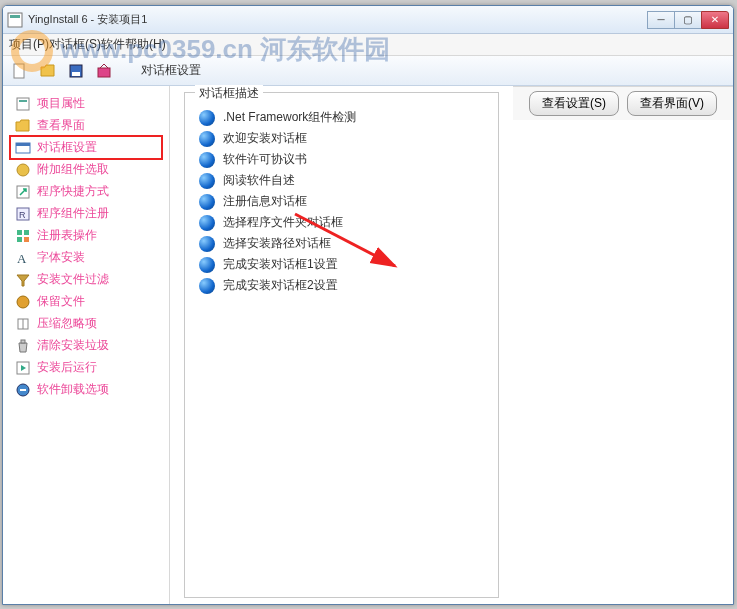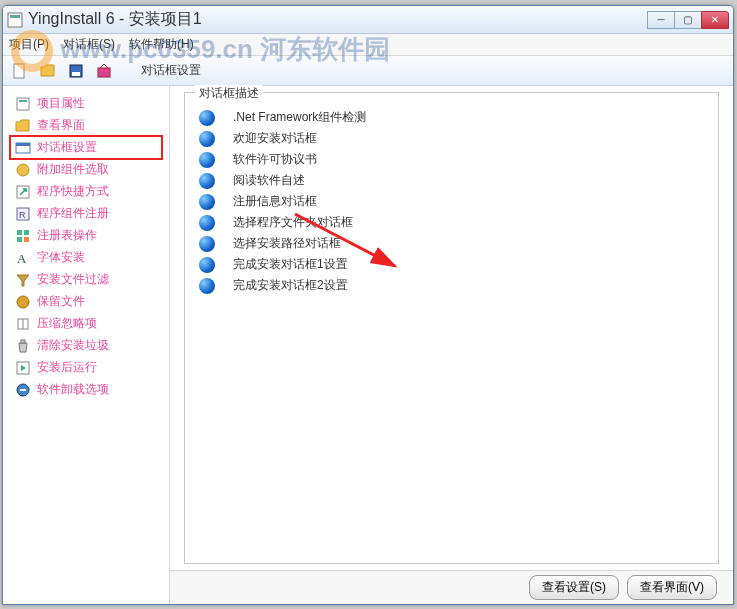--- a/index.html
+++ b/index.html
@@ -30,21 +30,21 @@
       display: flex;
       align-items: center;
       padding: 0 4px;
       border-radius: 4px 4px 0 0;
     }
     .title-icon {
       width: 16px; height: 16px;
       margin-right: 5px;
       display: inline-block;
     }
-    .title-text { flex: 1; color: #333; font-size: 16px; }
+    .title-text { flex: 1; color: #333; font-size: 11px; }
     .win-btns { display: flex; gap: 0; }
     .win-btn {
       width: 28px; height: 18px;
       border: 1px solid #8aa4c0;
       background: linear-gradient(#f2f7fc, #d6e4f2);
       display: flex; align-items: center; justify-content: center;
       font-size: 10px; color: #333;
       margin-left: -1px;
     }
     .win-btn.close {
@@ -53,21 +53,20 @@
       border-color: #a33;
       border-radius: 0 3px 0 0;
     }
     .menubar {
       height: 22px;
       background: #f6f6f6;
       border-bottom: 1px solid #d8d8d8;
       display: flex;
       align-items: center;
       padding: 0 6px;
-      gap: 14px;
       color: #333;
     }
     .toolbar {
       height: 30px;
       background: linear-gradient(#fafcfe, #e6eef8);
       border-bottom: 1px solid #c3d2e4;
       display: flex;
       align-items: center;
       padding: 0 6px;
       gap: 6px;
@@ -125,21 +124,21 @@
       outline: 2px solid #e22;
       outline-offset: 0;
     }
     .side-icon {
       width: 16px; height: 16px;
       flex-shrink: 0;
     }
     .main {
       flex: 1;
       display: flex;
-      flex-direction: column;
+      flex-direction: row;
       padding: 0;
       position: relative;
     }
     .groupbox {
       margin: 6px 14px 6px 14px;
       border: 1px solid #c8c8c8;
       position: relative;
       flex: 1;
       padding: 14px 10px 8px 10px;
     }
@@ -149,21 +148,21 @@
       background: #fff;
       padding: 0 4px;
       color: #333;
     }
     .dlg-list {
       list-style: none;
     }
     .dlg-item {
       display: flex;
       align-items: center;
-      gap: 18px;
+      gap: 8px;
       padding: 2px 4px;
       color: #333;
       cursor: pointer;
     }
     .globe {
       width: 16px; height: 16px;
       border-radius: 50%;
       background: radial-gradient(circle at 30% 30%, #8cf, #1166cc 60%, #0a3d7a);
       flex-shrink: 0;
     }

